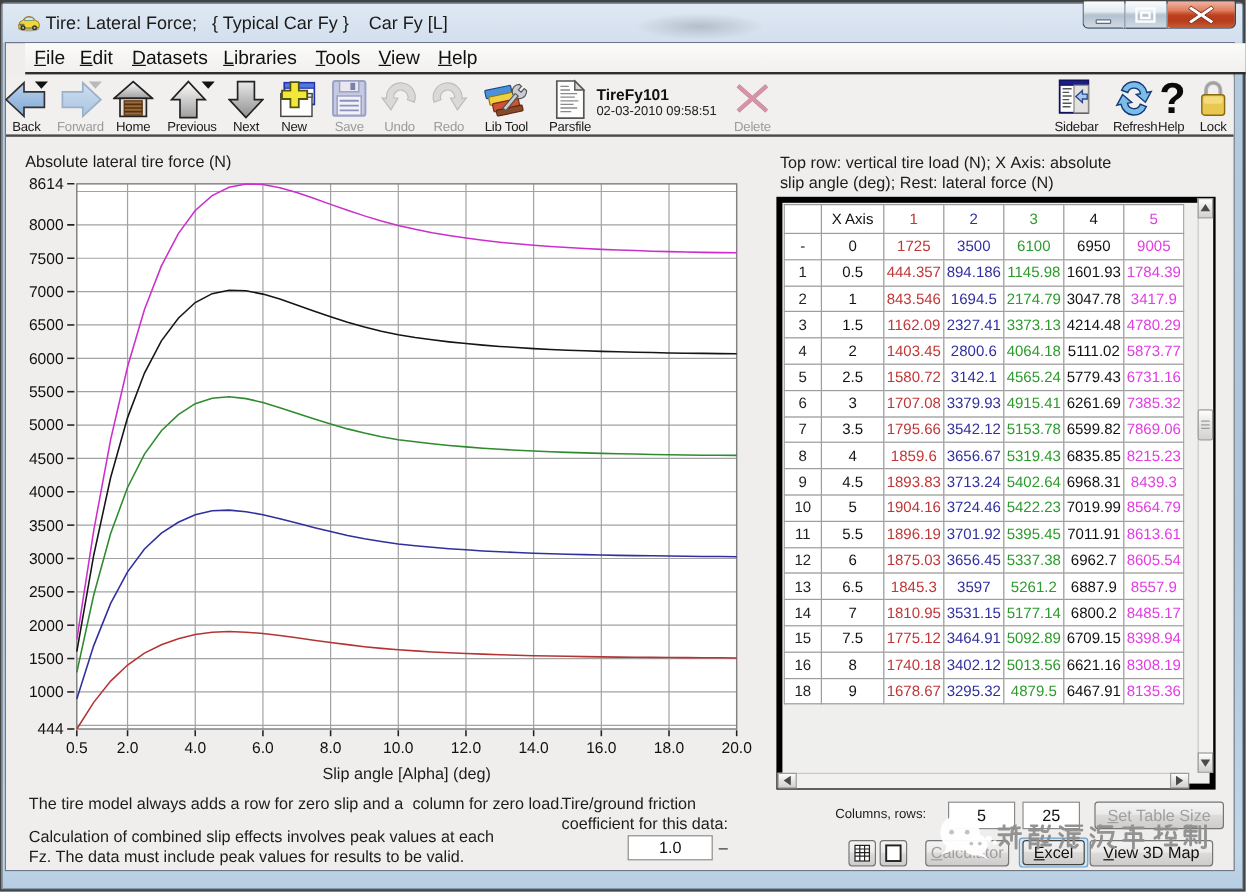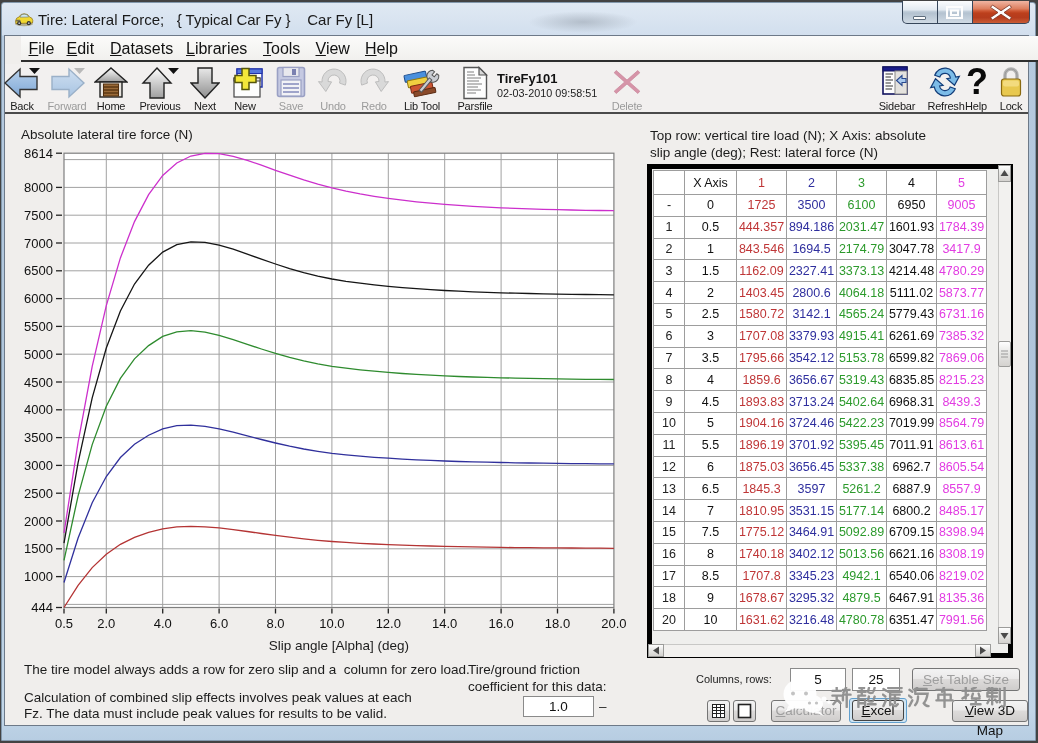--- a/index.html
+++ b/index.html
@@ -424,21 +424,21 @@
             <td class="c2">3500</td>
             <td class="c3">6100</td>
             <td class="c4">6950</td>
             <td class="c5">9005</td>
           </tr>
           <tr style="height:21.8px">
             <td class="num">1</td>
             <td class="c0">0.5</td>
             <td class="c1">444.357</td>
             <td class="c2">894.186</td>
-            <td class="c3">2031.47</td>
+            <td class="c3">1145.98</td>
             <td class="c4">1601.93</td>
             <td class="c5">1784.39</td>
           </tr>
           <tr style="height:21.8px">
             <td class="num">2</td>
             <td class="c0">1</td>
             <td class="c1">843.546</td>
             <td class="c2">1694.5</td>
             <td class="c3">2174.79</td>
             <td class="c4">3047.78</td>
@@ -564,45 +564,27 @@
           <tr style="height:21.8px">
             <td class="num">16</td>
             <td class="c0">8</td>
             <td class="c1">1740.18</td>
             <td class="c2">3402.12</td>
             <td class="c3">5013.56</td>
             <td class="c4">6621.16</td>
             <td class="c5">8308.19</td>
           </tr>
           <tr style="height:21.8px">
-            <td class="num">17</td>
-            <td class="c0">8.5</td>
-            <td class="c1">1707.8</td>
-            <td class="c2">3345.23</td>
-            <td class="c3">4942.1</td>
-            <td class="c4">6540.06</td>
-            <td class="c5">8219.02</td>
-          </tr>
-          <tr style="height:21.8px">
             <td class="num">18</td>
             <td class="c0">9</td>
             <td class="c1">1678.67</td>
             <td class="c2">3295.32</td>
             <td class="c3">4879.5</td>
             <td class="c4">6467.91</td>
             <td class="c5">8135.36</td>
-          </tr>
-          <tr style="height:21.8px">
-            <td class="num">20</td>
-            <td class="c0">10</td>
-            <td class="c1">1631.62</td>
-            <td class="c2">3216.48</td>
-            <td class="c3">4780.78</td>
-            <td class="c4">6351.47</td>
-            <td class="c5">7991.56</td>
           </tr>
         </tbody>
       </table>
     </div>
 </div>
 
 <div id="bottom">
     <div class="abs" style="left:998px;top:165px;width:13px;height:479px;background:#f2f1ef;border-left:1px solid #c8c8c6"></div>
     <div class="sbtn" style="left:998px;top:165px;width:13px;height:17px"></div>
     <svg class="abs" style="left:998px;top:165px" width="13" height="17">
@@ -650,21 +632,21 @@
         <line x1="13.5" y1="4.5" x2="13.5" y2="17.5"></line>
       </g>
     </svg>
     <div class="wbtn" style="left:733px;top:700px;width:23px;height:22px"></div>
     <svg class="abs" style="left:733px;top:700px" width="23" height="22">
       <rect x="5.5" y="4.5" width="12" height="13" fill="#fff" stroke="#222" stroke-width="1.6"></rect>
     </svg>
     <div class="wbtn dis" style="left:771px;top:700px;width:70px;height:22px;line-height:20px"><u>C</u>alculator</div>
     <div class="abs" style="left:849px;top:698px;width:58px;height:25px;border:1.5px solid #62a0ce;border-radius:3px;background:#cfe4f2"></div>
     <div class="wbtn" style="left:852px;top:700px;width:52px;height:21px;line-height:19px;border-color:#444"><u>E</u>xcel</div>
-    <div class="wbtn" style="left:952px;top:700px;width:76px;height:22px;line-height:20px"><u>V</u>iew 3D Map</div>
+    <div class="wbtn" style="left:908px;top:700px;width:103px;height:22px;line-height:20px"><u>V</u>iew 3D Map</div>
   </div>
 
 <div id="wmark">
     <svg class="abs" style="left:781px;top:676px" width="52" height="46" viewBox="0 0 52 46">
 <g fill="#ffffff" opacity="0.96">
 <ellipse cx="19" cy="18" rx="16.5" ry="15"></ellipse>
 <polygon points="8,29 4,36 17,31"></polygon>
 <ellipse cx="32" cy="28" rx="10" ry="9"></ellipse>
 <polygon points="38,35 43,40 33,36"></polygon>
 <circle cx="43" cy="23" r="2.6"></circle>

